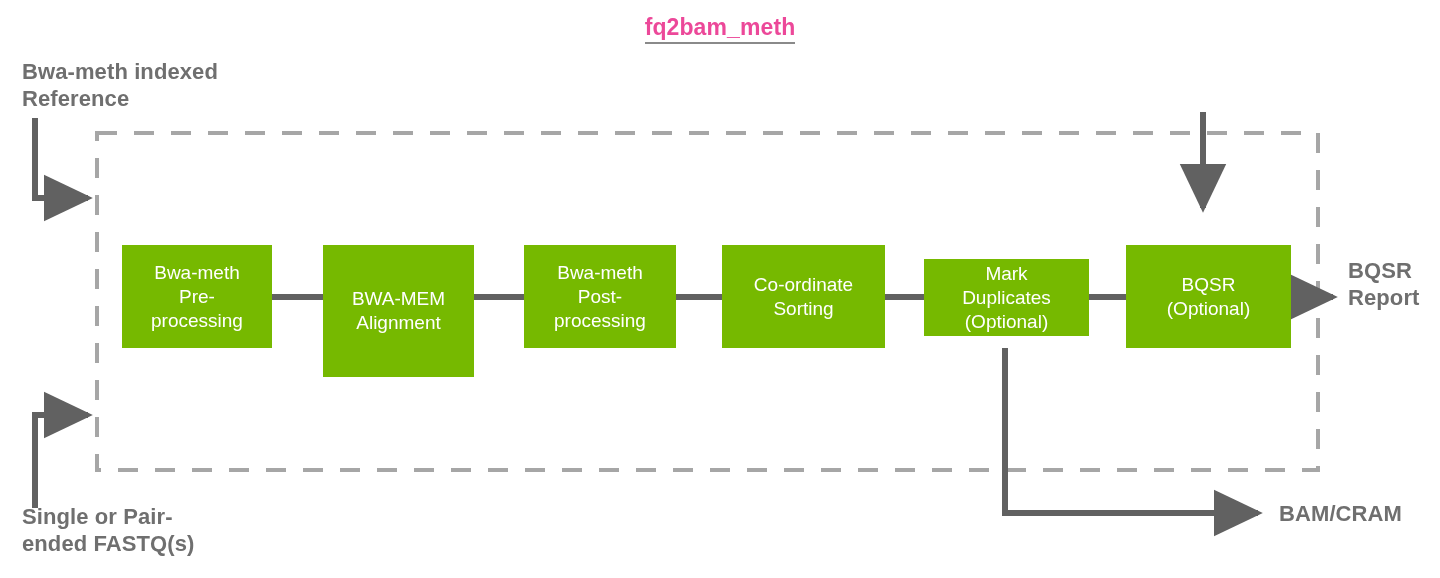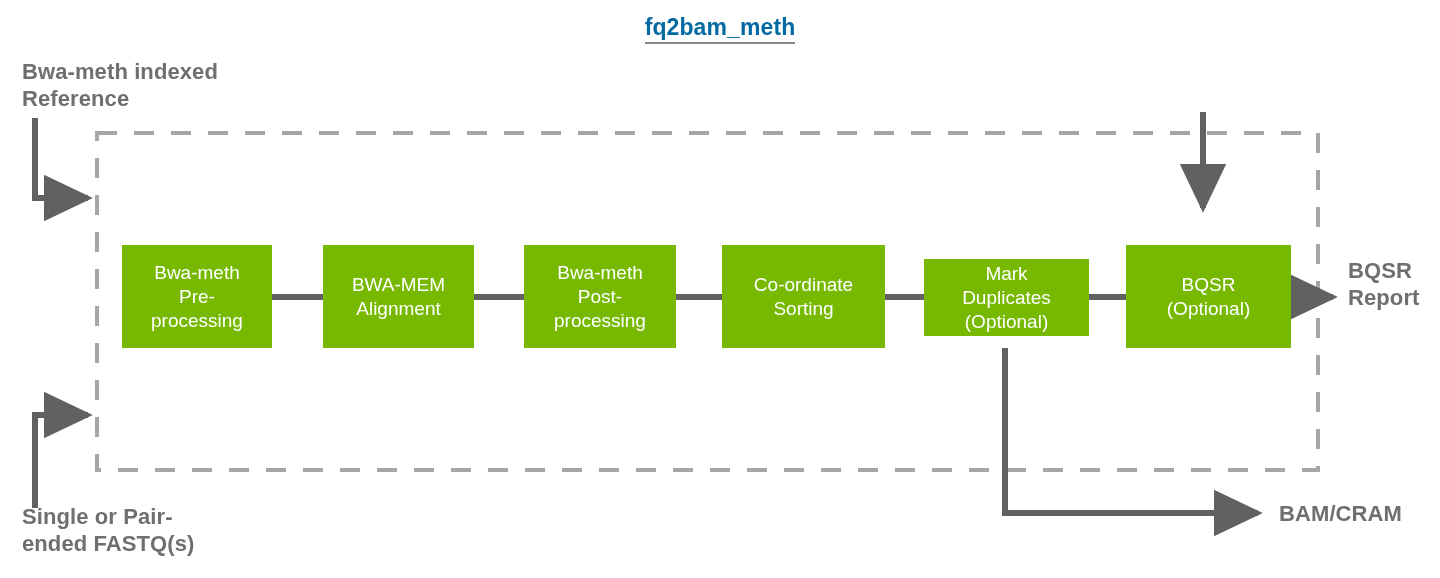--- a/index.html
+++ b/index.html
@@ -6,21 +6,21 @@
   body{
     width:1440px;height:578px;background:#ffffff;
     font-family:"Liberation Sans","DejaVu Sans",sans-serif;
     position:relative;overflow:hidden;
   }
   #canvas{position:absolute;left:0;top:0;width:1440px;height:578px;}
   svg.layer{position:absolute;left:0;top:0;width:1440px;height:578px;pointer-events:none;}
 
   .title{
     position:absolute;left:0;top:14px;width:1440px;text-align:center;
-    font-size:23px;font-weight:bold;color:#0369a1;
+    font-size:23px;font-weight:bold;color:#ec4899;
     letter-spacing:.1px;
   }
   .title span{border-bottom:2px solid #8a8a8a;padding-bottom:2px;}
 
   .ext-label{
     position:absolute;color:#6f6f6f;font-weight:bold;font-size:22px;
     line-height:27px;white-space:pre-line;letter-spacing:.1px;
   }
 
   .node{
@@ -72,21 +72,21 @@
 
   <div class="ext-label" style="left:1348px;top:257px;">BQSR
 Report</div>
 
   <div class="ext-label" style="left:1279px;top:500px;text-align:center;">BAM/CRAM</div>
 
   <div class="node" style="left:122px;top:245px;width:150px;height:103px;">Bwa-meth
 Pre-
 processing</div>
 
-  <div class="node" style="left:323px;top:245px;width:151px;height:103px;">BWA-MEM
+  <div class="node" style="left:323px;top:245px;width:151px;height:132px;">BWA-MEM
 Alignment</div>
 
   <div class="node" style="left:524px;top:245px;width:152px;height:103px;">Bwa-meth
 Post-
 processing</div>
 
   <div class="node" style="left:722px;top:245px;width:163px;height:103px;">Co-ordinate
 Sorting</div>
 
   <div class="node" style="left:924px;top:232px;width:165px;height:77px;margin-top:27px;">Mark

